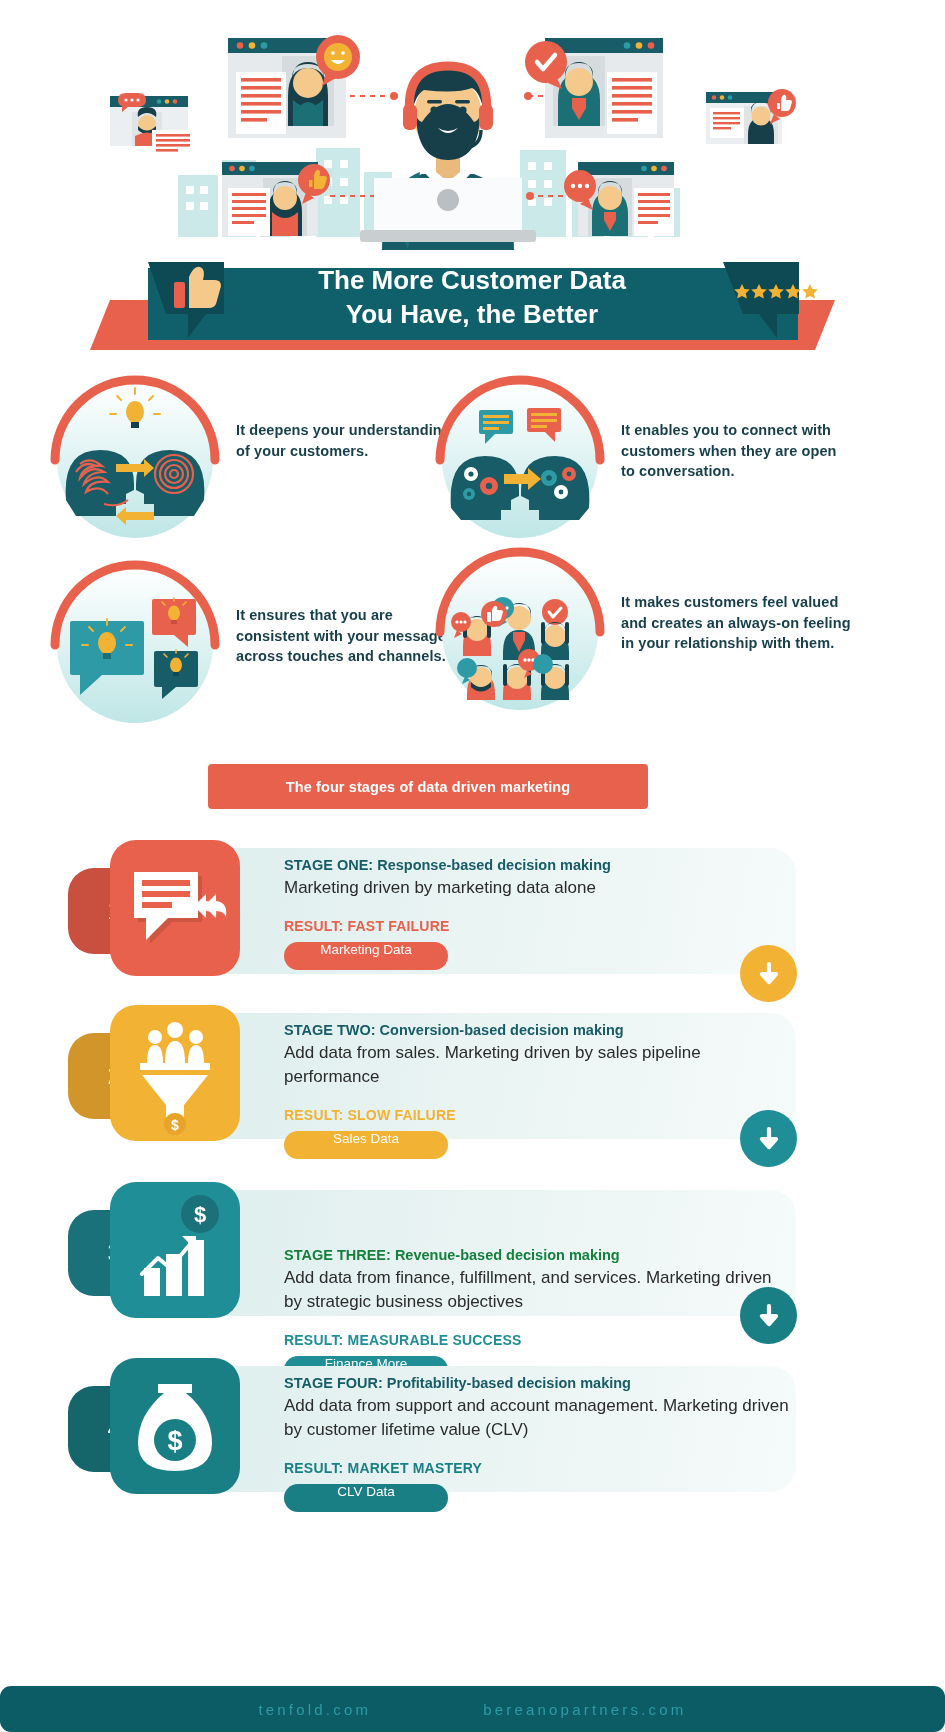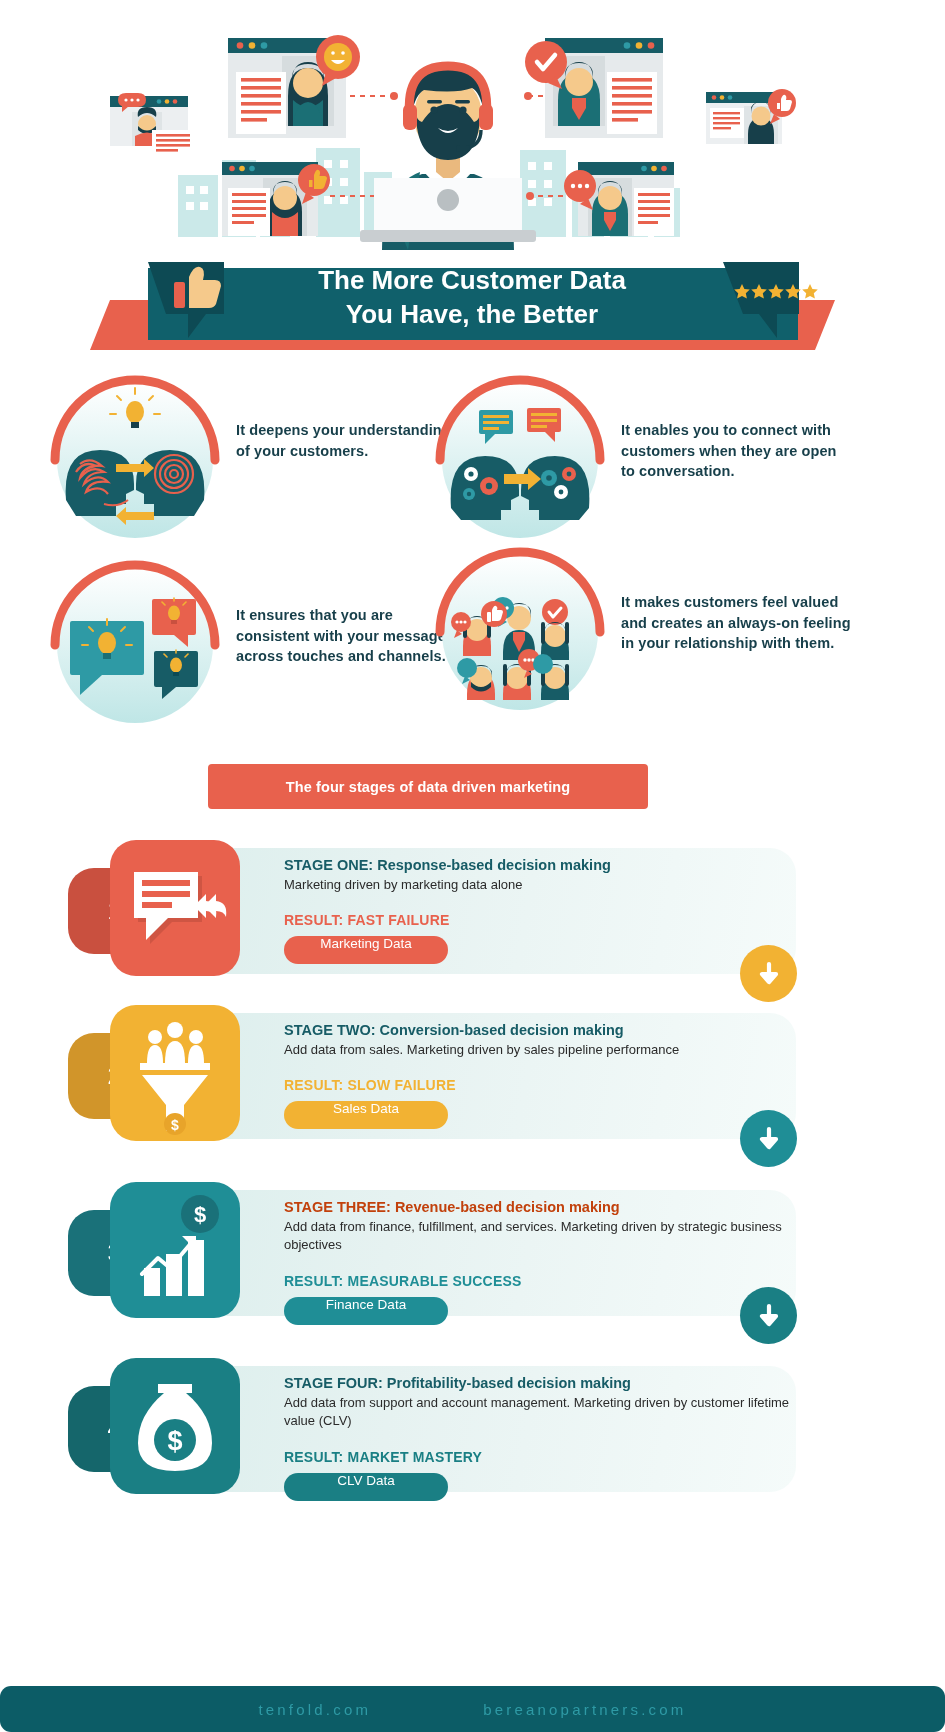--- a/index.html
+++ b/index.html
@@ -53,21 +53,21 @@
     border-radius: 26px;
     display: flex; align-items: center; justify-content: center;
     color: #ffffff; font-size: 23px; font-weight: normal;
   }
   .iconcard {
     position: absolute; left: 42px; top: 0; width: 130px; height: 136px;
     border-radius: 26px;
   }
   .stage-text { position: absolute; left: 216px; top: 16px; width: 510px; }
   .stage-title { font-size: 14.5px; font-weight: bold; line-height: 1.3; }
-  .stage-desc  { font-size: 13px; color: #2b2b2b; line-height: 1.42; margin-top: 1px; }
+  .stage-desc  { font-size: 17px; color: #2b2b2b; line-height: 1.42; margin-top: 1px; }
   .stage-result{ font-size: 14px; font-weight: bold; margin-top: 18px; letter-spacing: .2px; }
   .pill {
     display: inline-flex; align-items: flex-start; justify-content: center;
     height: 28px; min-width: 164px; padding: 0 20px; margin-top: 8px;
     border-radius: 14px; color: #ffffff; font-size: 13.5px;
   }
   .arrow-circle {
     position: absolute; left: 672px; width: 57px; height: 57px;
     border-radius: 50%;
     display: flex; align-items: center; justify-content: center;
@@ -700,25 +700,25 @@
           <path d="M32 92 l16 -16 l12 10 l22 -26" stroke="#ffffff" stroke-width="4" fill="none" stroke-linecap="round" stroke-linejoin="round"></path>
           <path d="M72 54 l14 0 l0 14z" fill="#ffffff"></path>
           <g fill="#ffffff">
             <rect x="34" y="86" width="16" height="28"></rect>
             <rect x="56" y="72" width="16" height="42"></rect>
             <rect x="78" y="58" width="16" height="56"></rect>
           </g>
         </svg>
       </div>
       <div class="stage-text">
-        <div class="stage-title" style="color:#c2410c;">STAGE THREE: Revenue-based decision making</div>
+        <div class="stage-title" style="color:#15803d;margin-top:48px;">STAGE THREE: Revenue-based decision making</div>
         <div class="stage-desc">Add data from finance, fulfillment, and services. Marketing driven by strategic business objectives</div>
         <div class="stage-result" style="color:#1f8e96;">RESULT: MEASURABLE SUCCESS</div>
         <div class="pill" style="background:#1f8e96;">
-          <span>Finance Data</span>
+          <span>Finance More</span>
         </div>
       </div>
       <div class="arrow-circle" style="top:105px; background:#1a7f84;">
         <svg width="26" height="26" viewBox="0 0 26 26">
           <path d="M13 3 l0 13 M13 21 l-7 -8 l14 0z" stroke="#ffffff" stroke-width="4.2" fill="#ffffff" stroke-linecap="round" stroke-linejoin="round"></path>
         </svg>
       </div>
     </div>
 
     <div class="stage" style="top:518px;">

